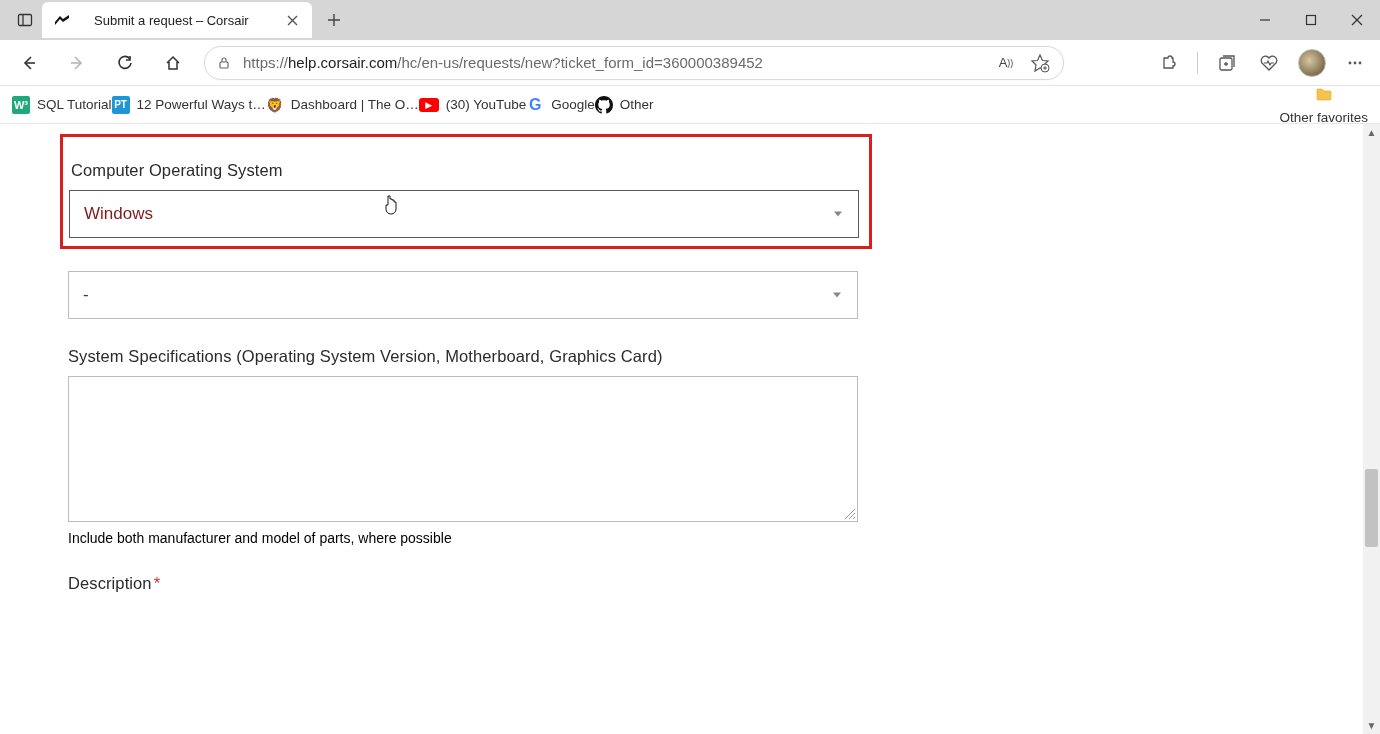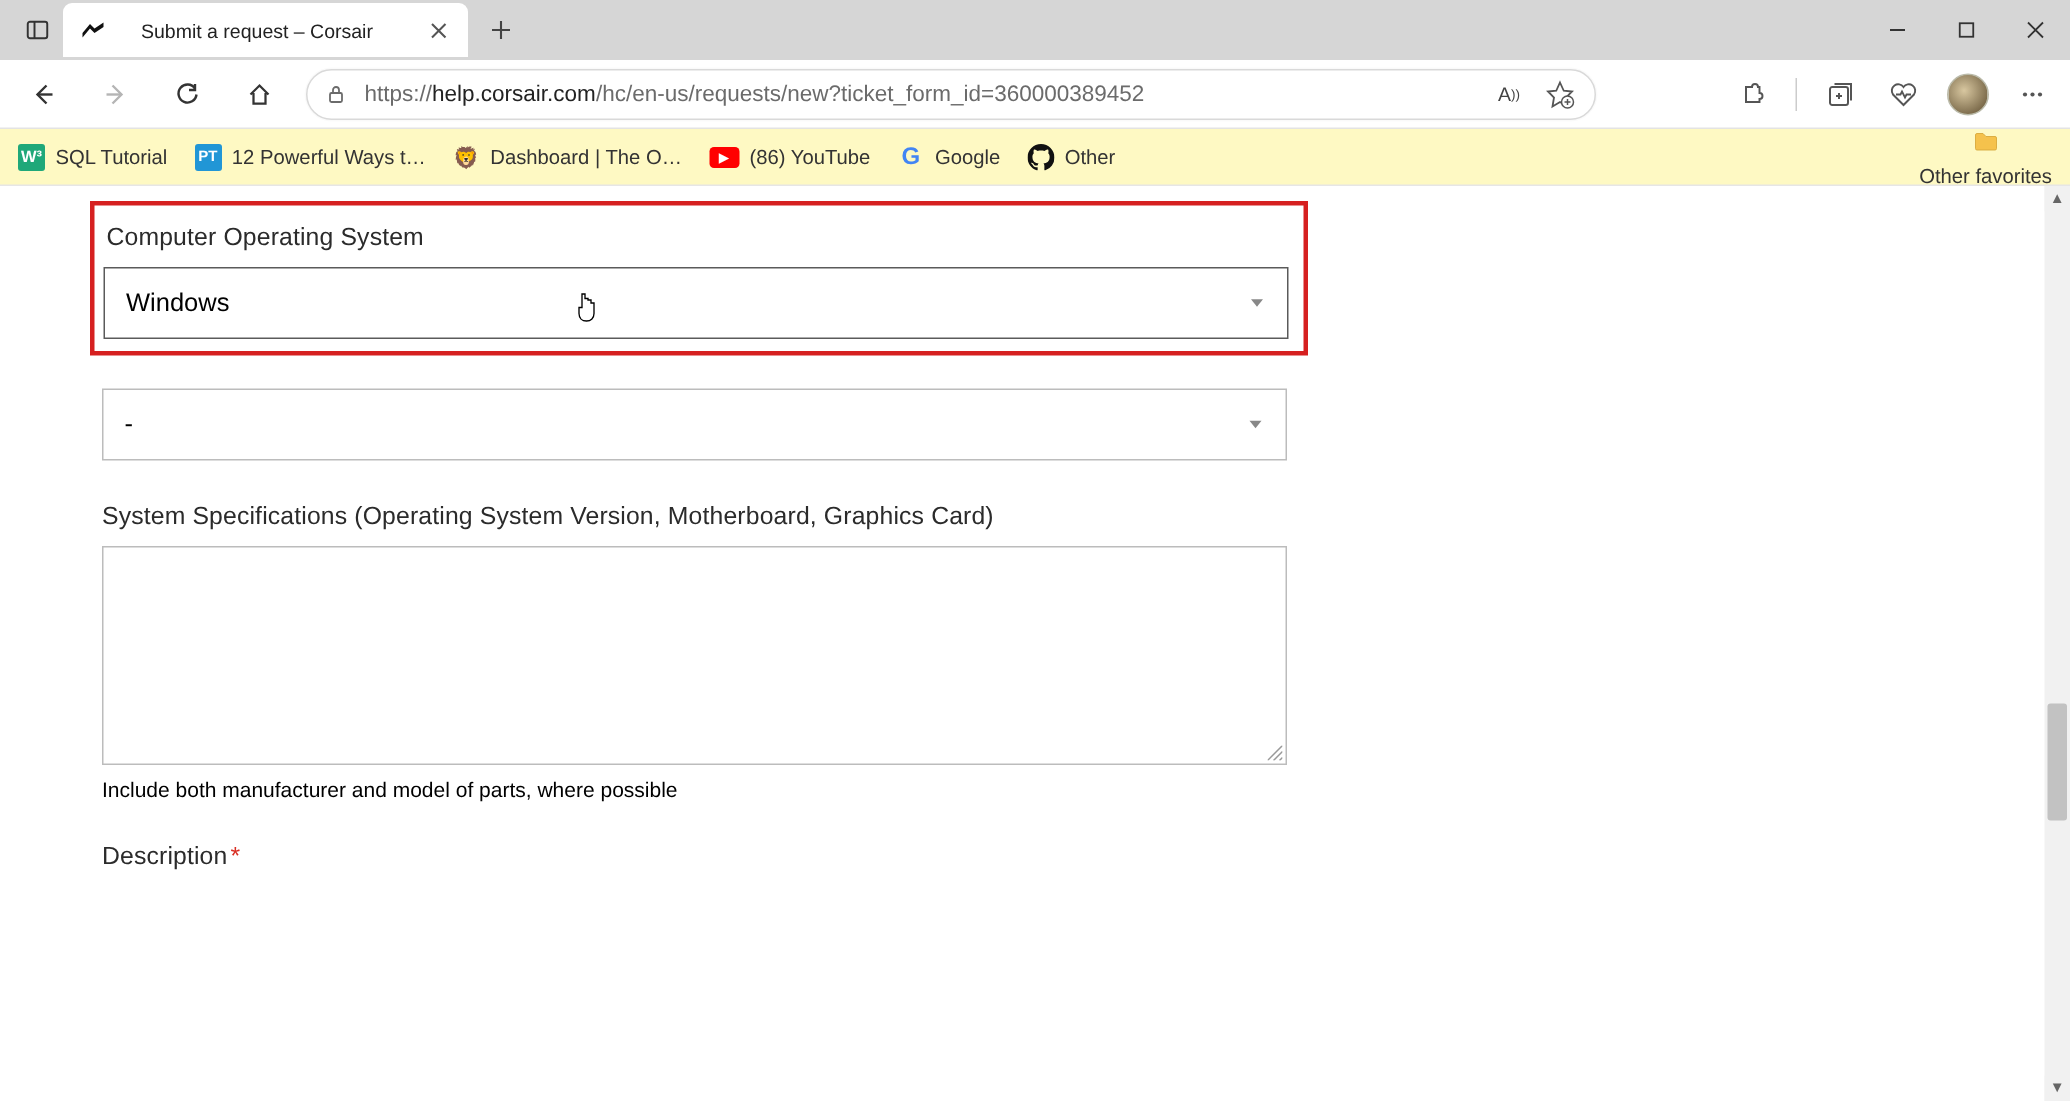--- a/index.html
+++ b/index.html
@@ -65,22 +65,22 @@
   .addr-icon { width:26px; height:26px; color:#555; display:flex; align-items:center; justify-content:center; }
   .toolbar-right { display:flex; align-items:center; gap:16px; margin-left:auto; }
   .toolbar-divider { width:1px; height:22px; background:#ccc; }
   .avatar {
     width:28px; height:28px; border-radius:50%;
     background: radial-gradient(circle at 40% 40%, #d8c7a0, #5b4a2d);
     border:1px solid #bba;
   }
   
   .bookmarks-row {
-    height:38px; background:#fef9c3; display:flex; align-items:center;
-    padding:0 12px; gap:18px; border-bottom:1px solid #e6e6e6; font-size:13.5px; color:#333;
+    height:38px; background:#ffffff; display:flex; align-items:center;
+    padding:0 12px; border-bottom:1px solid #e6e6e6; font-size:13.5px; color:#333;
   }
   .bookmark { display:flex; align-items:center; gap:7px; white-space:nowrap; }
   .bm-icon { width:18px; height:18px; display:flex; align-items:center; justify-content:center; font-size:14px; }
   .other-fav { margin-left:auto; display:flex; align-items:center; gap:7px;flex-direction:column; }
   
   .viewport {
     position:absolute; top:124px; bottom:0; left:0; right:0;
     overflow:hidden; background:#fff;
   }
   .scroll-strip {
@@ -100,33 +100,33 @@
     width: 880px;
   }
   .field-block { margin-bottom: 28px; }
   .field-label {
     font-size: 16.5px; color:#2b2b2b; margin-bottom:10px; font-weight:400;
     letter-spacing:0.1px;
   }
   .req { color:#d93025; margin-left:2px; }
   .select-box {
     width:790px; height:48px; border:1px solid #bcbcbc; background:#fff;
-    display:flex; align-items:center; padding:0 14px; font-size:17px; color:#000000;
+    display:flex; align-items:center; padding:0 14px; font-size:17px; color:#7f1d1d;
     position:relative;
   }
   .select-box .caret {
     position:absolute; right:16px; top:50%; transform:translateY(-50%);
     width:0; height:0; border-left:4px solid transparent; border-right:4px solid transparent;
     border-top:5px solid #888;
   }
   .highlight-box {
     border:3px solid #d62020; padding: 4px 6px 8px 6px;
     width:812px; margin-left:-8px; margin-bottom:22px;
   }
-  .highlight-box .field-label { margin-left:2px; margin-top:8px; }
+  .highlight-box .field-label { margin-left:2px; margin-top:20px; }
   .highlight-box .select-box { border:1px solid #5a5a5a; width:790px; }
   .textarea-box {
     width:790px; height:146px; border:1px solid #bcbcbc; background:#fff;
     resize:both; position:relative;
   }
   .resize-handle {
     position:absolute; right:2px; bottom:2px; width:10px; height:10px;
   }
   .hint { font-size:14px; color:#000000; margin-top:8px; }
   .text-input {
@@ -271,21 +271,21 @@
     <div class="bookmark">
       <span class="bm-icon" style="background:#2196d6;color:#fff;font-weight:bold;font-size:10px;width:18px;height:18px;border-radius:2px;display:flex;align-items:center;justify-content:center;">PT</span>
       <span>12 Powerful Ways t…</span>
     </div>
     <div class="bookmark">
       <span class="bm-icon">🦁</span>
       <span>Dashboard | The O…</span>
     </div>
     <div class="bookmark">
       <span class="bm-icon" style="background:#ff0000;color:#fff;width:20px;height:14px;border-radius:3px;display:flex;align-items:center;justify-content:center;font-size:9px;">▶</span>
-      <span>(86) YouTube</span>
+      <span>(30) YouTube</span>
     </div>
     <div class="bookmark">
       <span class="bm-icon" style="color:#4285F4;font-weight:bold;font-size:16px;">G</span>
       <span>Google</span>
     </div>
     <div class="bookmark">
       <span class="bm-icon">
         <svg width="18" height="18" viewBox="0 0 16 16">
             <path fill="#111" d="M8 0C3.58 0 0 3.58 0 8c0 3.54 2.29 6.53 5.47 7.59.4.07.55-.17.55-.38 0-.19-.01-.82-.01-1.49-2.01.37-2.53-.49-2.69-.94-.09-.23-.48-.94-.82-1.13-.28-.15-.68-.52-.01-.53.63-.01 1.08.58 1.23.82.72 1.21 1.87.87 2.33.66.07-.52.28-.87.51-1.07-1.78-.2-3.64-.89-3.64-3.95 0-.87.31-1.59.82-2.15-.08-.2-.36-1.02.08-2.12 0 0 .67-.21 2.2.82.64-.18 1.32-.27 2-.27.68 0 1.36.09 2 .27 1.53-1.04 2.2-.82 2.2-.82.44 1.1.16 1.92.08 2.12.51.56.82 1.27.82 2.15 0 3.07-1.87 3.75-3.65 3.95.29.25.54.73.54 1.48 0 1.07-.01 1.93-.01 2.2 0 .21.15.46.55.38A8.013 8.013 0 0 0 16 8c0-4.42-3.58-8-8-8z"></path>
           </svg>

